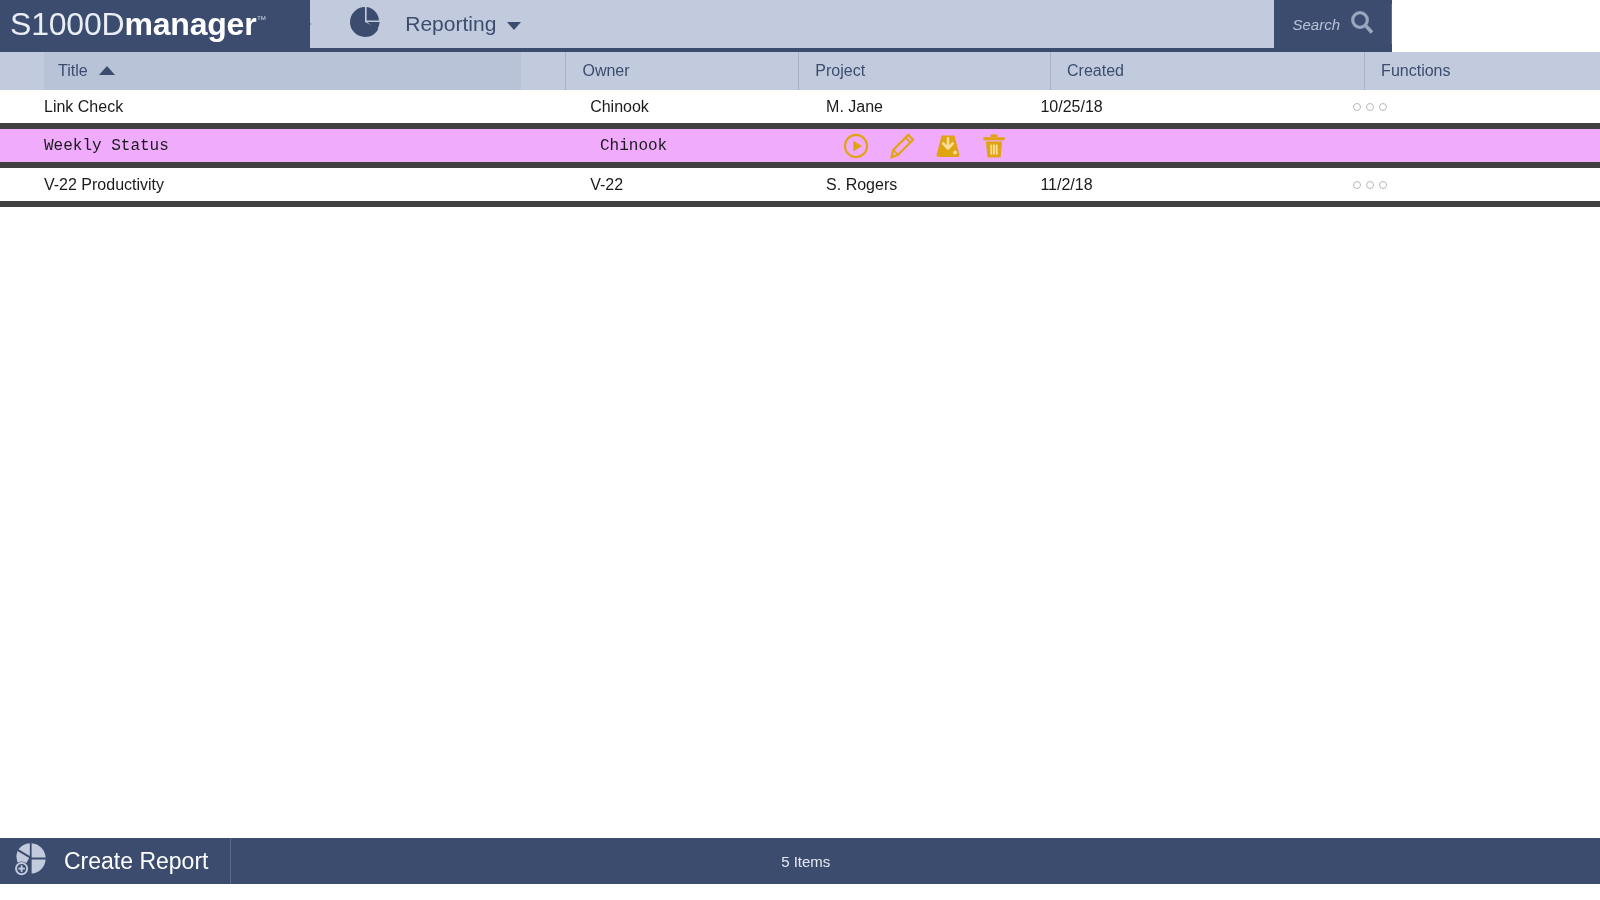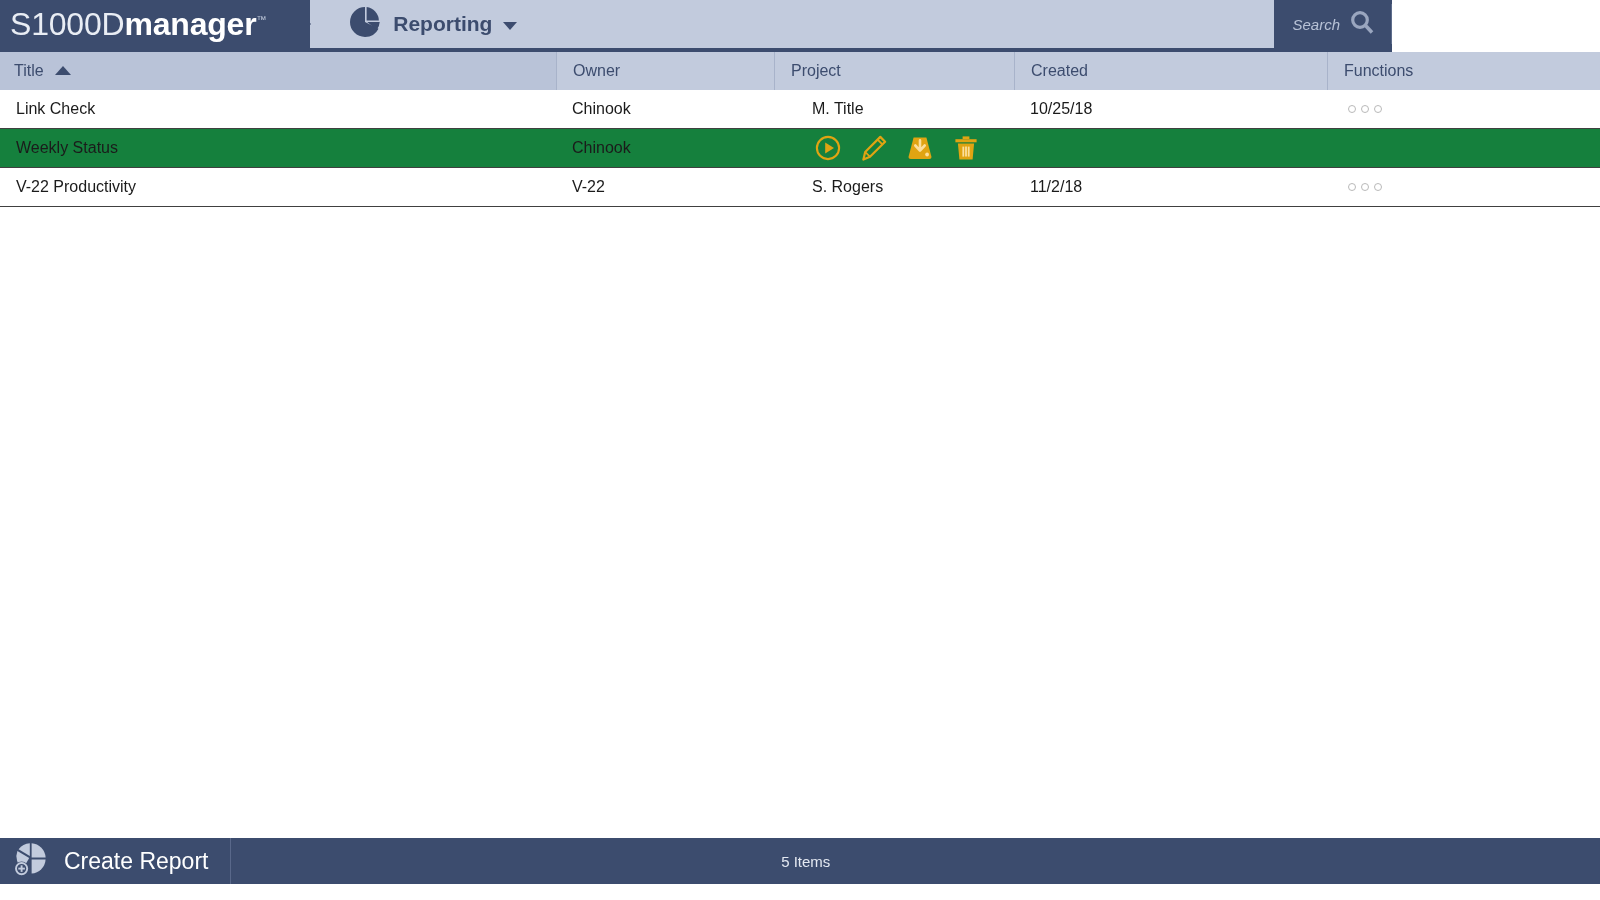--- a/index.html
+++ b/index.html
@@ -71,22 +71,23 @@
     display: flex;
     align-items: center;
     gap: 11px;
     height: 48px;
     padding-right: 14px;
     cursor: pointer;
   }
   .module-label {
     font-size: 21px;
     color: #3c4c6e;
-    font-weight: 700;
+    font-weight: 400;
     white-space: nowrap;
+    margin-left: 12px;
   }
   .chev-down {
     width: 0; height: 0;
     border-left: 7px solid transparent;
     border-right: 7px solid transparent;
     border-top: 8px solid #3c4c6e;
     margin-top: 3px;
     flex: 0 0 auto;
   }
   .chev-down.light { border-top-color: #c2cbdd; }
@@ -159,41 +160,43 @@
   .c-title     { width: 556px; }
   .c-project   { width: 240px; }
   .c-owner     { width: 218px; }
   .c-created   { width: 313px; }
   .c-functions { width: 273px; }
 
   .hdr-row .cell {
     font-size: 16px;
     color: #3c4c6e;
     border-left: 1px solid #a8b3ca;
+    margin-left: 44px;
   }
   .hdr-row .cell:first-child { border-left: none; }
   .hdr-row .c-title {
     background: #b9c3d8;
     gap: 11px;
     padding-left: 14px;
   }
   .sort-asc {
     width: 0; height: 0;
     border-left: 8px solid transparent;
     border-right: 8px solid transparent;
     border-bottom: 9px solid #3c4c6e;
     margin-top: -2px;
   }
 
   .data-row {
     height: 39px;
     background: #ffffff;
-    border-bottom: 1px solid #404040;
-  }
-  .data-row.selected { background: #15803d; }
+    border-bottom: 6px solid #404040;
+    padding-left: 28px;
+  }
+  .data-row.selected { background: #f0abfc; font-family: Liberation Mono, monospace; }
   .data-row .cell {
     font-size: 16px;
     color: #1b1b1b;
   }
   .data-row .c-title { padding-left: 16px; }
   .data-row .c-functions {
     padding-left: 0;
     justify-content: flex-start;
   }
 
@@ -356,21 +359,21 @@
       </div>
 
       <div class="row data-row">
         <div class="cell c-title">
           <span>Link Check</span>
         </div>
         <div class="cell c-project">
           <span>Chinook</span>
         </div>
         <div class="cell c-owner">
-          <span>M. Title</span>
+          <span>M. Jane</span>
         </div>
         <div class="cell c-created">
           <span>10/25/18</span>
         </div>
         <div class="cell c-functions">
           <span class="more-dots">
               <i></i>
               <i></i>
               <i></i>
             </span>

